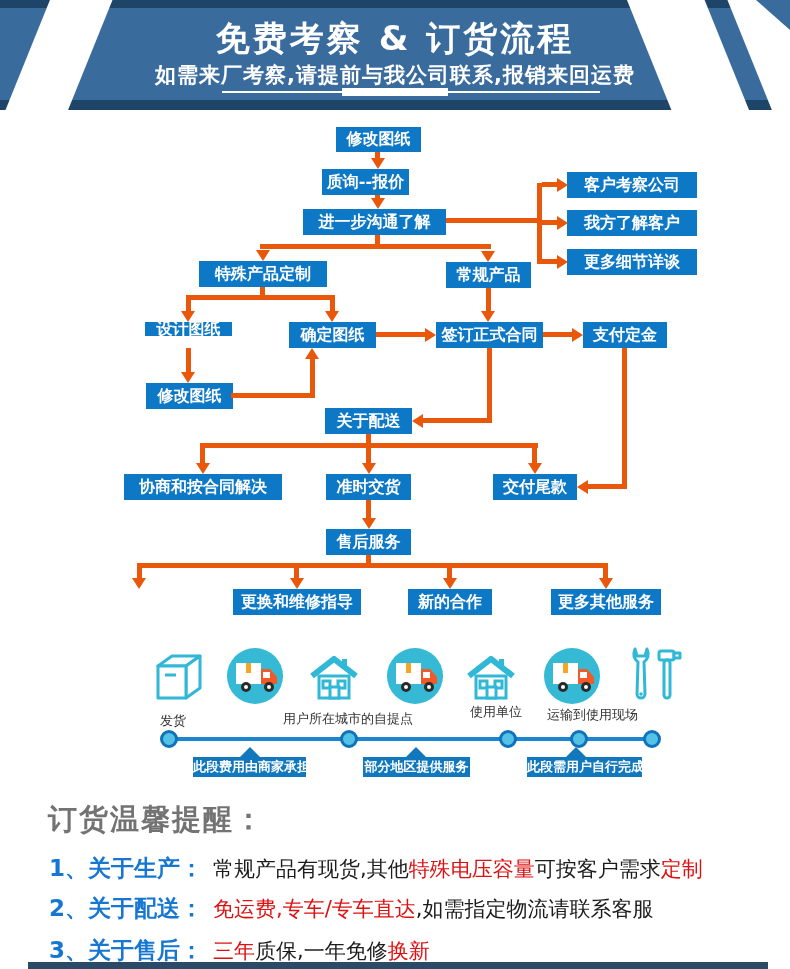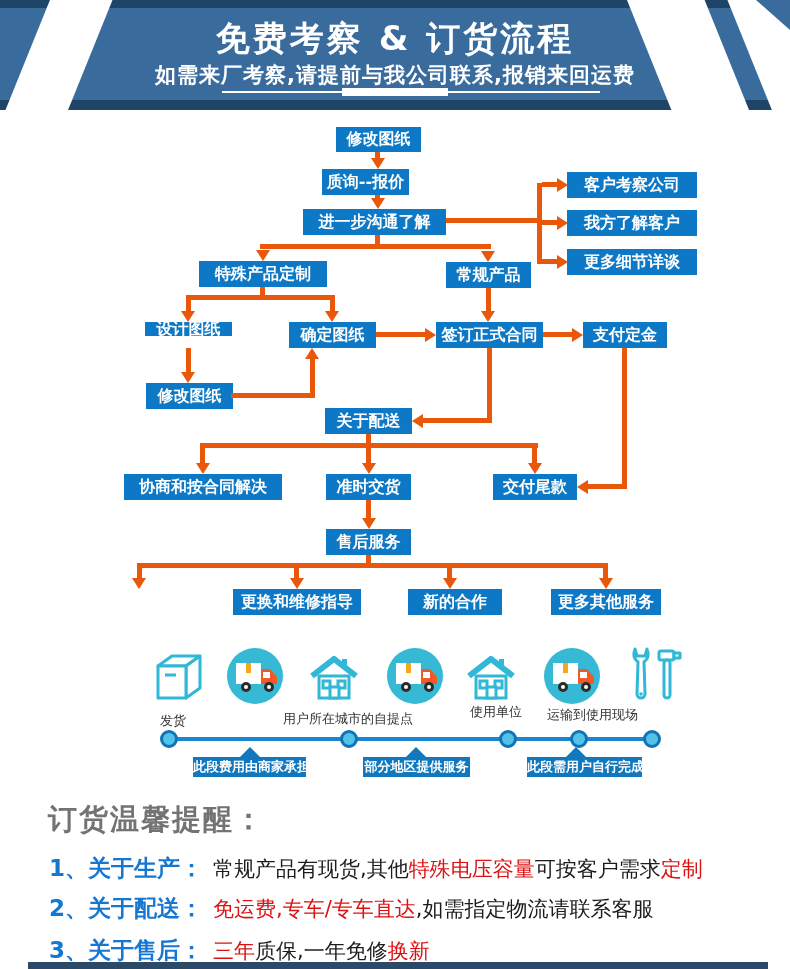--- a/index.html
+++ b/index.html
@@ -86,21 +86,21 @@
   <div class="nd" style="left:289px;top:322px;width:87px;height:26px;">确定图纸</div>
   <div class="nd" style="left:436px;top:322px;width:107px;height:26px;">签订正式合同</div>
   <div class="nd" style="left:583px;top:322px;width:84px;height:26px;">支付定金</div>
   <div class="nd" style="left:146px;top:383px;width:87px;height:26px;">修改图纸</div>
   <div class="nd" style="left:325px;top:408px;width:87px;height:26px;">关于配送</div>
   <div class="nd" style="left:124px;top:474px;width:158px;height:26px;">协商和按合同解决</div>
   <div class="nd" style="left:326px;top:474px;width:85px;height:26px;">准时交货</div>
   <div class="nd" style="left:493px;top:474px;width:84px;height:26px;">交付尾款</div>
   <div class="nd" style="left:326px;top:529px;width:85px;height:26px;">售后服务</div>
   <div class="nd" style="left:233px;top:589px;width:128px;height:26px;">更换和维修指导</div>
-  <div class="nd" style="left:408px;top:589px;width:94px;height:26px;">新的合作</div>
+  <div class="nd" style="left:408px;top:589px;width:84px;height:26px;">新的合作</div>
   <div class="nd" style="left:551px;top:589px;width:110px;height:26px;">更多其他服务</div>
 
   <div class="ln" style="left:375px;top:152px;width:5px;height:7px;"></div>
     <div class="ah d" style="left:371px;top:158px;"></div>
 
   <div class="ln" style="left:375px;top:195px;width:5px;height:4px;"></div>
     <div class="ah d" style="left:371px;top:198px;"></div>
 
   <div class="ln" style="left:446px;top:218px;width:96px;height:5px;"></div>
   <div class="ln" style="left:537px;top:183px;width:5px;height:81px;"></div>

